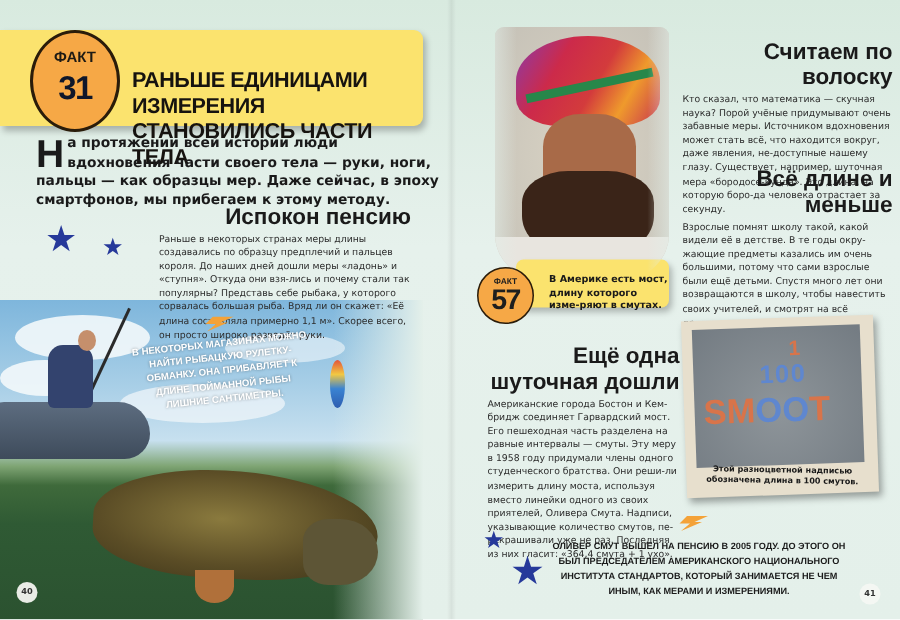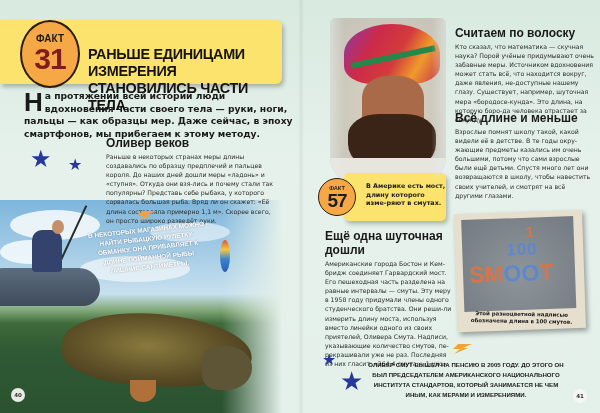--- a/index.html
+++ b/index.html
@@ -5,28 +5,28 @@
   * { box-sizing: border-box; margin: 0; padding: 0; }
   html, body { width: 600px; height: 413px; overflow: hidden; }
   body { font-family: "DejaVu Sans", sans-serif; color: #1e1e1e; }
   .spread { position: relative; width: 600px; height: 413px; background: linear-gradient(180deg, #d8eadf 0%, #e6f1ec 40%, #e4f0ea 100%); overflow: hidden; }
   .gutter { position: absolute; left: 298px; top: 0; width: 6px; height: 413px; background: linear-gradient(90deg, rgba(0,0,0,0) 0%, rgba(0,0,0,0.06) 50%, rgba(0,0,0,0) 100%); }
 
   
   .banner { position: absolute; left: 0; top: 20px; width: 282px; height: 64px; background: #fbe36e; border-radius: 0 6px 6px 0; box-shadow: 2px 3px 4px rgba(0,0,0,0.25); }
   .badge31 { position: absolute; left: 20px; top: 20px; width: 60px; height: 68px; border-radius: 50%; background: #f6a846; border: 2px solid #2a1c0a; display: flex; flex-direction: column; align-items: center; justify-content: center; }
   .badge31 .lbl { font-family: "Liberation Sans", sans-serif; font-weight: 700; font-size: 10px; line-height: 10px; color: #1e1a14; }
-  .badge31 .num { font-family: "Liberation Sans", sans-serif; font-weight: 700; font-size: 30px; line-height: 30px; color: #7f1d1d; letter-spacing: -1px; }
+  .badge31 .num { font-family: "Liberation Sans", sans-serif; font-weight: 700; font-size: 22px; line-height: 30px; color: #0f172a; letter-spacing: -1px; }
   .banner-title { position: absolute; left: 88px; top: 26px; width: 190px; font-family: "Liberation Sans", sans-serif; font-weight: 700; font-size: 14.4px; line-height: 17px; color: #16130f; text-transform: uppercase; letter-spacing: -0.3px; }
 
   .intro { position: absolute; left: 24px; top: 90px; width: 272px; font-size: 9.2px; line-height: 12.5px; font-weight: 700; color: #1a1a1a; }
   .dropcap { float: left; font-family: "Liberation Sans", sans-serif; font-size: 26px; line-height: 22px; font-weight: 900; margin-right: 2px; margin-top: 1px; }
 
   .section { position: absolute; }
-  .section h3 { font-family: "Liberation Sans", sans-serif; font-size: 12px; font-weight: 700; color: #1a1a1a; margin-bottom: 2px; }
+  .section h3 { font-family: "Liberation Sans", sans-serif; font-size: 15px; font-weight: 700; color: #1a1a1a; margin-bottom: 2px; text-align: right; }
   .section p { font-size: 6.2px; line-height: 9.1px; color: #2c2c2c; }
 
   .s1 { left: 106px; top: 136px; width: 168px; }
   .s2 { left: 455px; top: 26px; width: 140px; }
   .s3 { left: 455px; top: 111px; width: 140px; }
   .s4 { left: 325px; top: 229px; width: 128px; }
 
   
   .photo-left { position: absolute; left: 0; top: 200px; width: 282px; height: 213px; overflow: hidden;
     background: linear-gradient(180deg, #7eb6dc 0%, #a5cde6 25%, #c7e0ef 44%, #7fa574 52%, #3f6a3b 58%, #2f5a34 70%, #2b5230 100%); }
@@ -57,21 +57,21 @@
     background: radial-gradient(ellipse at 50% 50%, #d9d3c4 0%, #c5c1b7 100%); }
   .photo-man::before { content: ""; position: absolute; left: -10px; top: 0; width: 136px; height: 100%; background: linear-gradient(90deg, #e2ede7 0%, rgba(226,237,231,0) 18%, rgba(226,237,231,0) 82%, #e2ede7 100%); z-index: 3; }
   .turban { position: absolute; left: 14px; top: 6px; width: 96px; height: 60px; border-radius: 50% 50% 30% 30%;
     background: linear-gradient(120deg, #8a3bab 0%, #cc2a4a 30%, #d33b3c 55%, #ef9a2c 75%, #c73250 100%); }
   .turban-band { position: absolute; left: 20px; top: 36px; width: 86px; height: 6px; background: #27874a; transform: rotate(-12deg); }
   .face { position: absolute; left: 32px; top: 58px; width: 62px; height: 54px; background: #a86a48; border-radius: 40% 40% 20% 20%; }
   .beard { position: absolute; left: 18px; top: 96px; width: 88px; height: 60px; background: #3a2418; border-radius: 35% 35% 50% 50%; }
   .shirt { position: absolute; left: 0; top: 140px; width: 116px; height: 30px; background: #e8e5df; }
 
   
-  .fact32 { position: absolute; left: 344px; top: 173px; width: 102px; height: 48px; background: #fbe36e; border-radius: 5px; box-shadow: 2px 3px 4px rgba(0,0,0,0.25); }
+  .fact32 { position: absolute; left: 344px; top: 173px; width: 102px; height: 32px; background: #fbe36e; border-radius: 5px; box-shadow: 2px 3px 4px rgba(0,0,0,0.25); }
   .fact32-text { position: absolute; left: 22px; top: 9px; width: 80px; font-size: 6.4px; line-height: 8.6px; font-weight: 700; color: #1a1a1a; }
   .badge32 { position: absolute; left: 318px; top: 178px; width: 38px; height: 38px; border-radius: 50%; background: #f6a846; border: 1.5px solid #2a1c0a; display: flex; flex-direction: column; align-items: center; justify-content: center; }
   .badge32 .lbl { font-family: "Liberation Sans", sans-serif; font-weight: 700; font-size: 5.6px; line-height: 6px; }
   .badge32 .num { font-family: "Liberation Sans", sans-serif; font-weight: 700; font-size: 19px; line-height: 19px; letter-spacing: -1px; }
 
   
   .polaroid { position: absolute; left: 456px; top: 212px; width: 128px; height: 118px; background: #e7dfcd; box-shadow: 2px 3px 5px rgba(0,0,0,0.35); transform: rotate(-2deg); }
   .polaroid-img { position: absolute; left: 7px; top: 6px; width: 112px; height: 92px; background: radial-gradient(ellipse at 50% 60%, #8e959a 0%, #737b82 100%); overflow: hidden; }
   .smoot-1 { position: absolute; left: 64px; top: 6px; font-family: "Liberation Sans", sans-serif; font-weight: 900; font-size: 14px; color: #d8744a; }
   .smoot-100 { position: absolute; left: 44px; top: 22px; font-family: "Liberation Sans", sans-serif; font-weight: 900; font-size: 17px; color: #5f87cf; letter-spacing: 1px; }
@@ -112,21 +112,21 @@
   </div>
 
   <div class="intro">
     <span class="dropcap">Н</span><span>а протяжении всей истории люди вдохновения части своего тела — руки, ноги, пальцы — как образцы мер. Даже сейчас, в эпоху смартфонов, мы прибегаем к этому методу.</span>
   </div>
 
   <div class="star" style="left:30px;top:145px;font-size:24px;">★</div>
   <div class="star" style="left:68px;top:155px;font-size:16px;">★</div>
 
   <div class="section s1">
-    <h3>Оливер веков</h3>
+    <h3>Испокон пенсию</h3>
     <p>Раньше в некоторых странах меры длины создавались по образцу предплечий и пальцев короля. До наших дней дошли меры «ладонь» и «ступня». Откуда они взя-лись и почему стали так популярны? Представь себе рыбака, у которого сорвалась большая рыба. Вряд ли он скажет: «Её длина составляла примерно 1,1 м». Скорее всего, он просто широко разведёт руки.</p>
   </div>
 
   <svg class="lightning bolt1" viewBox="0 0 20 10">
       <path d="M6 0 L20 0 L11 4 L16 4 L2 10 L8 5 L1 5 Z" fill="#f4a238"></path>
     </svg>
   <div class="tip-left">В некоторых магазинах можно найти рыбацкую рулетку-обманку. Она прибавляет к длине пойманной рыбы лишние сантиметры.</div>
 
   <div class="page-num pn-left">40</div>
 

